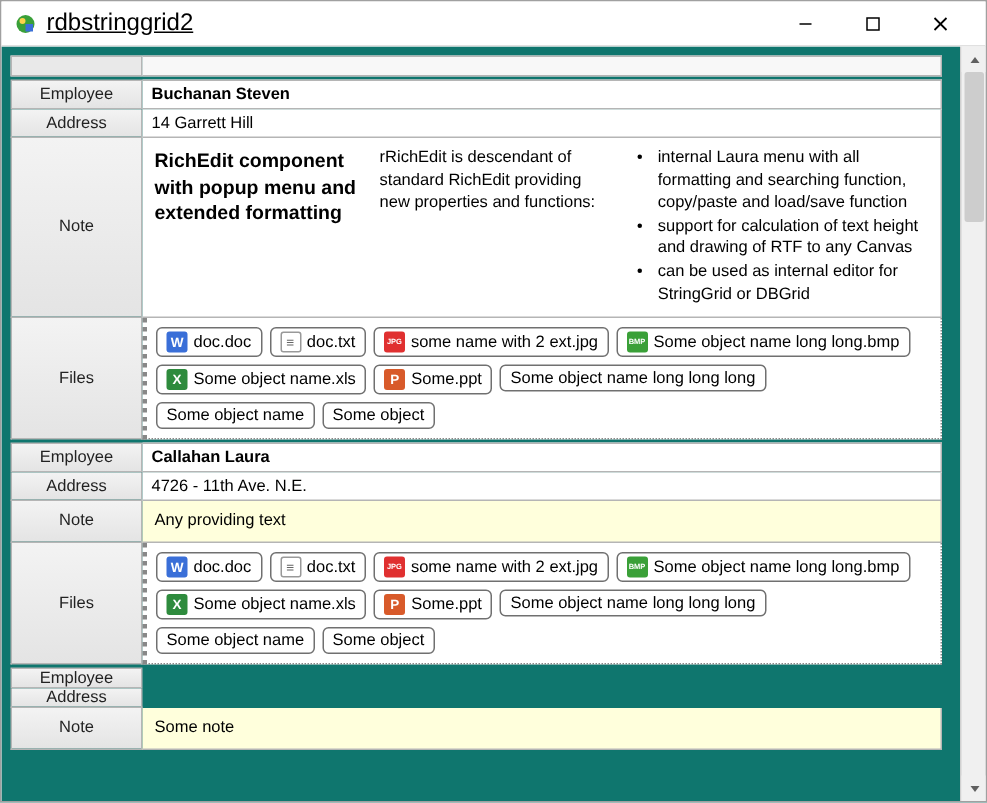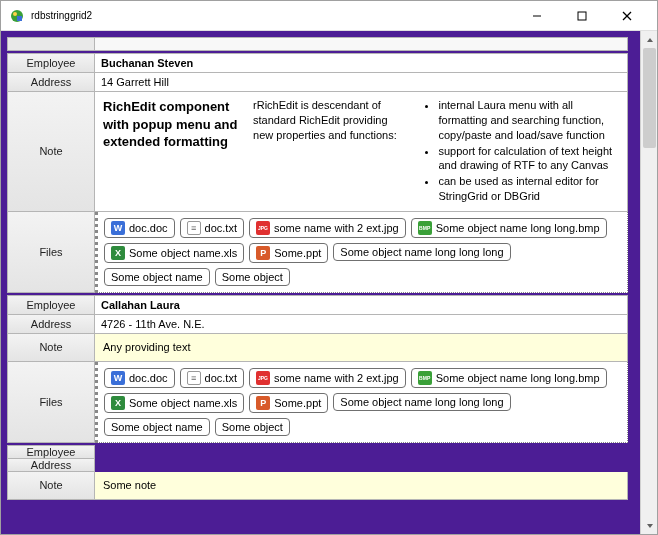--- a/index.html
+++ b/index.html
@@ -1,25 +1,25 @@
 <!DOCTYPE html>
 <html><head>
   <meta charset="utf-8">
   <style>
     * { box-sizing: border-box; margin: 0; padding: 0; }
     body { font-family: Tahoma, Arial, sans-serif; font-size: 11px; background: #f0f0f0; }
     .window { width: 658px; height: 535px; background: #fff; border: 1px solid #a0a0a0; display: flex; flex-direction: column; }
     .titlebar { height: 30px; background: #fff; display: flex; align-items: center; padding: 0 8px; border-bottom: 1px solid #e0e0e0; }
     .app-icon { width: 16px; height: 16px; margin-right: 6px; display:inline-flex; align-items:center; justify-content:center;}
-    .title { flex: 1; font-size: 10px; color: #000; }
+    .title { flex: 1; font-size: 16px; color: #000; text-decoration: underline; }
     .win-controls { display: flex; }
     .win-btn { width: 45px; height: 29px; display: flex; align-items: center; justify-content: center; cursor: pointer; }
     .win-btn svg { width: 10px; height: 10px; }
     .client { flex: 1; display: flex; overflow: hidden; }
-    .content { flex: 1; overflow-y: auto; padding: 6px 12px 6px 6px; background: #4c1d95; }
+    .content { flex: 1; overflow-y: auto; padding: 6px 12px 6px 6px; background: #0f766e; }
     .record { margin-bottom: 2px; }
     .row { display: flex; align-items: stretch; }
     .label-cell { width: 88px; min-width: 88px; background: linear-gradient(#f3f3f3,#e4e4e4); border: 1px solid #b5b5b5; text-align: center; display: flex; align-items: center; justify-content: center; font-size: 11px; color: #222; }
     .value-cell { flex: 1; border: 1px solid #b5b5b5; border-left: none; padding: 3px 6px; background: #fff; font-size: 11px; color: #000; display: flex; align-items: center;}
     .row + .row .label-cell { border-top: none; }
     .row + .row .value-cell { border-top: none; }
     .bold { font-weight: bold; }
     .note-cell { flex-direction: row; align-items: flex-start; padding: 6px 8px; line-height: 1.35;}
     .note-cell.yellow { background: #ffffdc; }
     .note-title { font-size: 13px; font-weight: bold; margin-bottom: 6px; }

